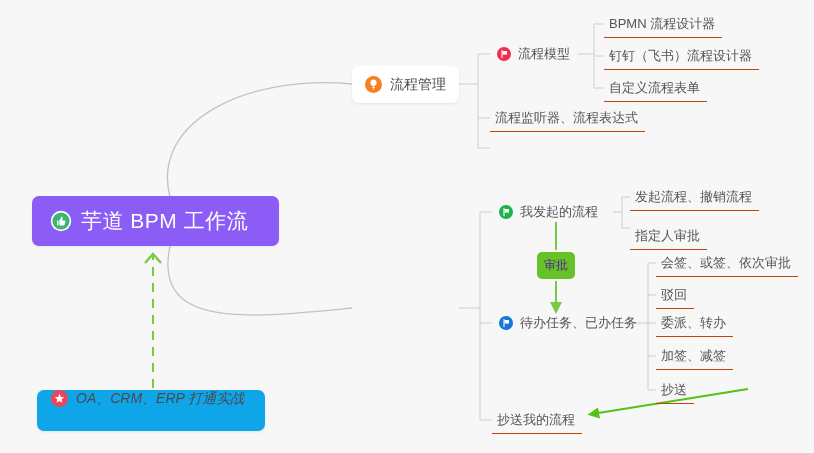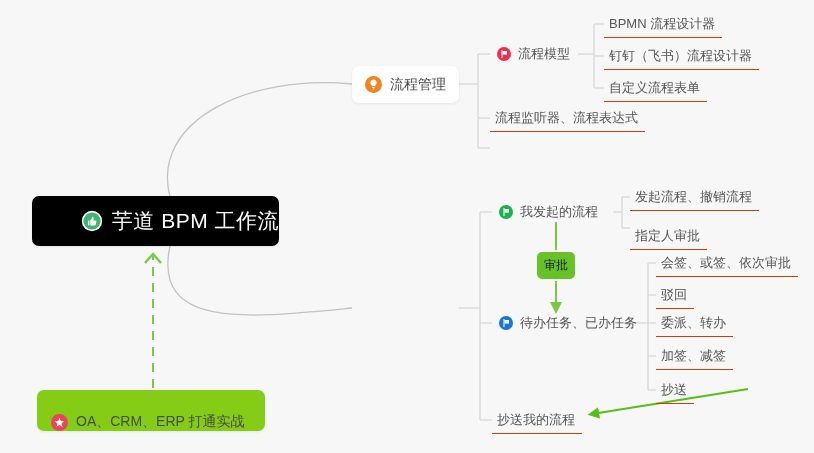--- a/index.html
+++ b/index.html
@@ -29,28 +29,27 @@
     pointer-events: none;
   }
 
   
   .root-node {
     position: absolute;
     left: 32px;
     top: 196px;
     width: 247px;
     height: 50px;
-    background: #000000;
+    background: #8b5cf6;
     border-radius: 7px;
     display: flex;
     align-items: center;
     box-sizing: border-box;
     padding-left: 18px;
     box-shadow: 0 1px 2px rgba(0,0,0,0.07);
-    justify-content: flex-end;
   }
   .root-label {
     color: #ffffff;
     font-size: 21px;
     letter-spacing: 0.5px;
     margin-left: 9px;
     white-space: nowrap;
   }
 
   
@@ -93,27 +92,28 @@
     border-bottom: 1px solid #c2410c;
   }
 
   
   .note-node {
     position: absolute;
     left: 37px;
     top: 390px;
     width: 228px;
     height: 41px;
-    background: #84cc16;
+    background: #0ea5e9;
     border-radius: 7px;
     display: flex;
-    align-items: flex-end;
+    align-items: flex-start;
     box-sizing: border-box;
     padding-left: 14px;
     box-shadow: 0 1px 3px rgba(0,0,0,0.08);
+    font-style: italic;
   }
   .note-label {
     font-size: 14px;
     color: #4a4a4a;
     margin-left: 8px;
     white-space: nowrap;
   }
 
   
   .callout-box {
@@ -122,21 +122,21 @@
     top: 252px;
     width: 38px;
     height: 27px;
     background: #67c229;
     border-radius: 5px;
     display: flex;
     align-items: center;
     justify-content: center;
   }
   .callout-box .callout-text {
-    color: #0f172a;
+    color: #4c1d95;
     font-size: 12px;
     white-space: nowrap;
   }
 
   
   .icon-badge {
     width: 17px;
     height: 17px;
     flex: 0 0 auto;
     display: block;

